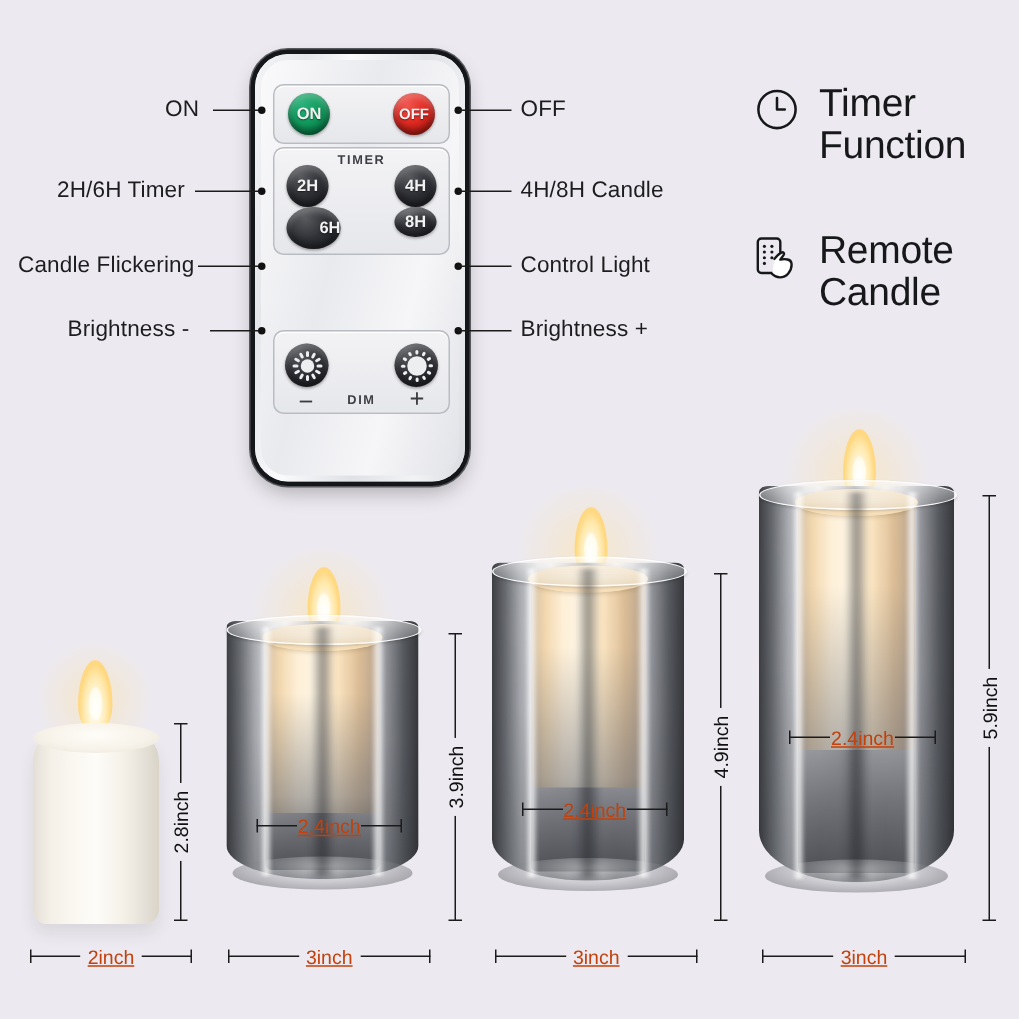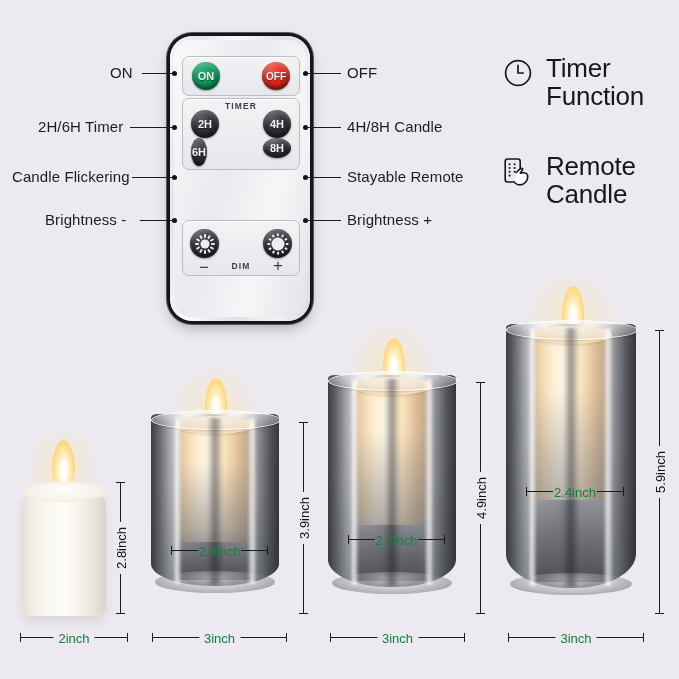--- a/index.html
+++ b/index.html
@@ -183,21 +183,21 @@
     filter:blur(1.6px);
   }
 
   
   .dim-h{position:absolute;height:9px;}
   .dim-h .line{position:absolute;top:4px;left:0;right:0;height:1px;background:#1b1b1b;}
   .dim-h .cap{position:absolute;top:0;width:1px;height:9px;background:#1b1b1b;}
   .dim-h .capL{left:0;} .dim-h .capR{right:0;}
   .dim-h .txt{
     position:absolute;top:50%;left:50%;transform:translate(-50%,-50%);
-    background:#eceaf0;padding:0 5px;font-size:13px;color:#15803d;white-space:nowrap;
+    background:#eceaf0;padding:0 5px;font-size:13px;color:#c2410c;white-space:nowrap;text-decoration:underline;
   }
   .dim-h.on-glass .txt{background:transparent;padding:0 6px;}
   .dim-h.on-glass .line{
     background:linear-gradient(90deg,#1b1b1b 0 28%,rgba(27,27,27,0) 28% 72%,#1b1b1b 72% 100%);
   }
   .dim-v{position:absolute;width:9px;}
   .dim-v .line{position:absolute;left:4px;top:0;bottom:0;width:1px;background:#1b1b1b;}
   .dim-v .cap{position:absolute;left:0;height:1px;width:9px;background:#1b1b1b;}
   .dim-v .capT{top:0;} .dim-v .capB{bottom:0;}
   .dim-v .txt{
@@ -224,21 +224,21 @@
     </div>
 
     <div class="panel" style="top:62px;height:70px;">
       <div class="panel-title" style="top:2px;">TIMER</div>
       <div class="btn btn-dark" style="left:8px;top:11px;width:28px;height:28px;font-size:11px;">
         <span>2H</span>
       </div>
       <div class="btn btn-dark" style="right:8px;top:11px;width:28px;height:28px;font-size:11px;">
         <span>4H</span>
       </div>
-      <div class="btn btn-dark" style="left:8px;top:39px;width:16px;height:28px;font-size:11px;">
+      <div class="btn btn-dark" style="left:8px;top:39px;width:36px;height:28px;font-size:11px;justify-content:flex-end;">
         <span>6H</span>
       </div>
       <div class="btn btn-dark" style="right:8px;top:39px;width:28px;height:20px;font-size:11px;">
         <span>8H</span>
       </div>
     </div>
 
 
     <div class="panel" style="top:184px;height:54px;">
       <div class="panel-title" style="top:2px;margin-top:38px;">DIM</div>
@@ -300,21 +300,21 @@
   <div class="dot" style="left:303px;top:71px;"></div>
   <div class="lead" style="left:305px;top:73px;width:36px;"></div>
   <div class="lbl" style="left:347px;top:64px;">OFF</div>
 
   <div class="dot" style="left:303px;top:125px;"></div>
   <div class="lead" style="left:305px;top:127px;width:36px;"></div>
   <div class="lbl" style="left:347px;top:118px;">4H/8H Candle</div>
 
   <div class="dot" style="left:303px;top:175px;"></div>
   <div class="lead" style="left:305px;top:177px;width:36px;"></div>
-  <div class="lbl" style="left:347px;top:168px;">Stayable Remote</div>
+  <div class="lbl" style="left:347px;top:168px;">Control Light</div>
 
   <div class="dot" style="left:303px;top:218px;"></div>
   <div class="lead" style="left:305px;top:220px;width:36px;"></div>
   <div class="lbl" style="left:347px;top:211px;">Brightness +</div>
 
   <div class="feat" style="left:503px;top:54px;">
     <span class="ficon">
       <svg width="30" height="30" viewBox="0 0 30 30">
         <circle cx="15" cy="15" r="12.4" fill="none" stroke="#17181a" stroke-width="1.7"></circle>
         <path d="M15 7.4 V15 H20.2" fill="none" stroke="#17181a" stroke-width="1.7" stroke-linecap="round" stroke-linejoin="round"></path>

